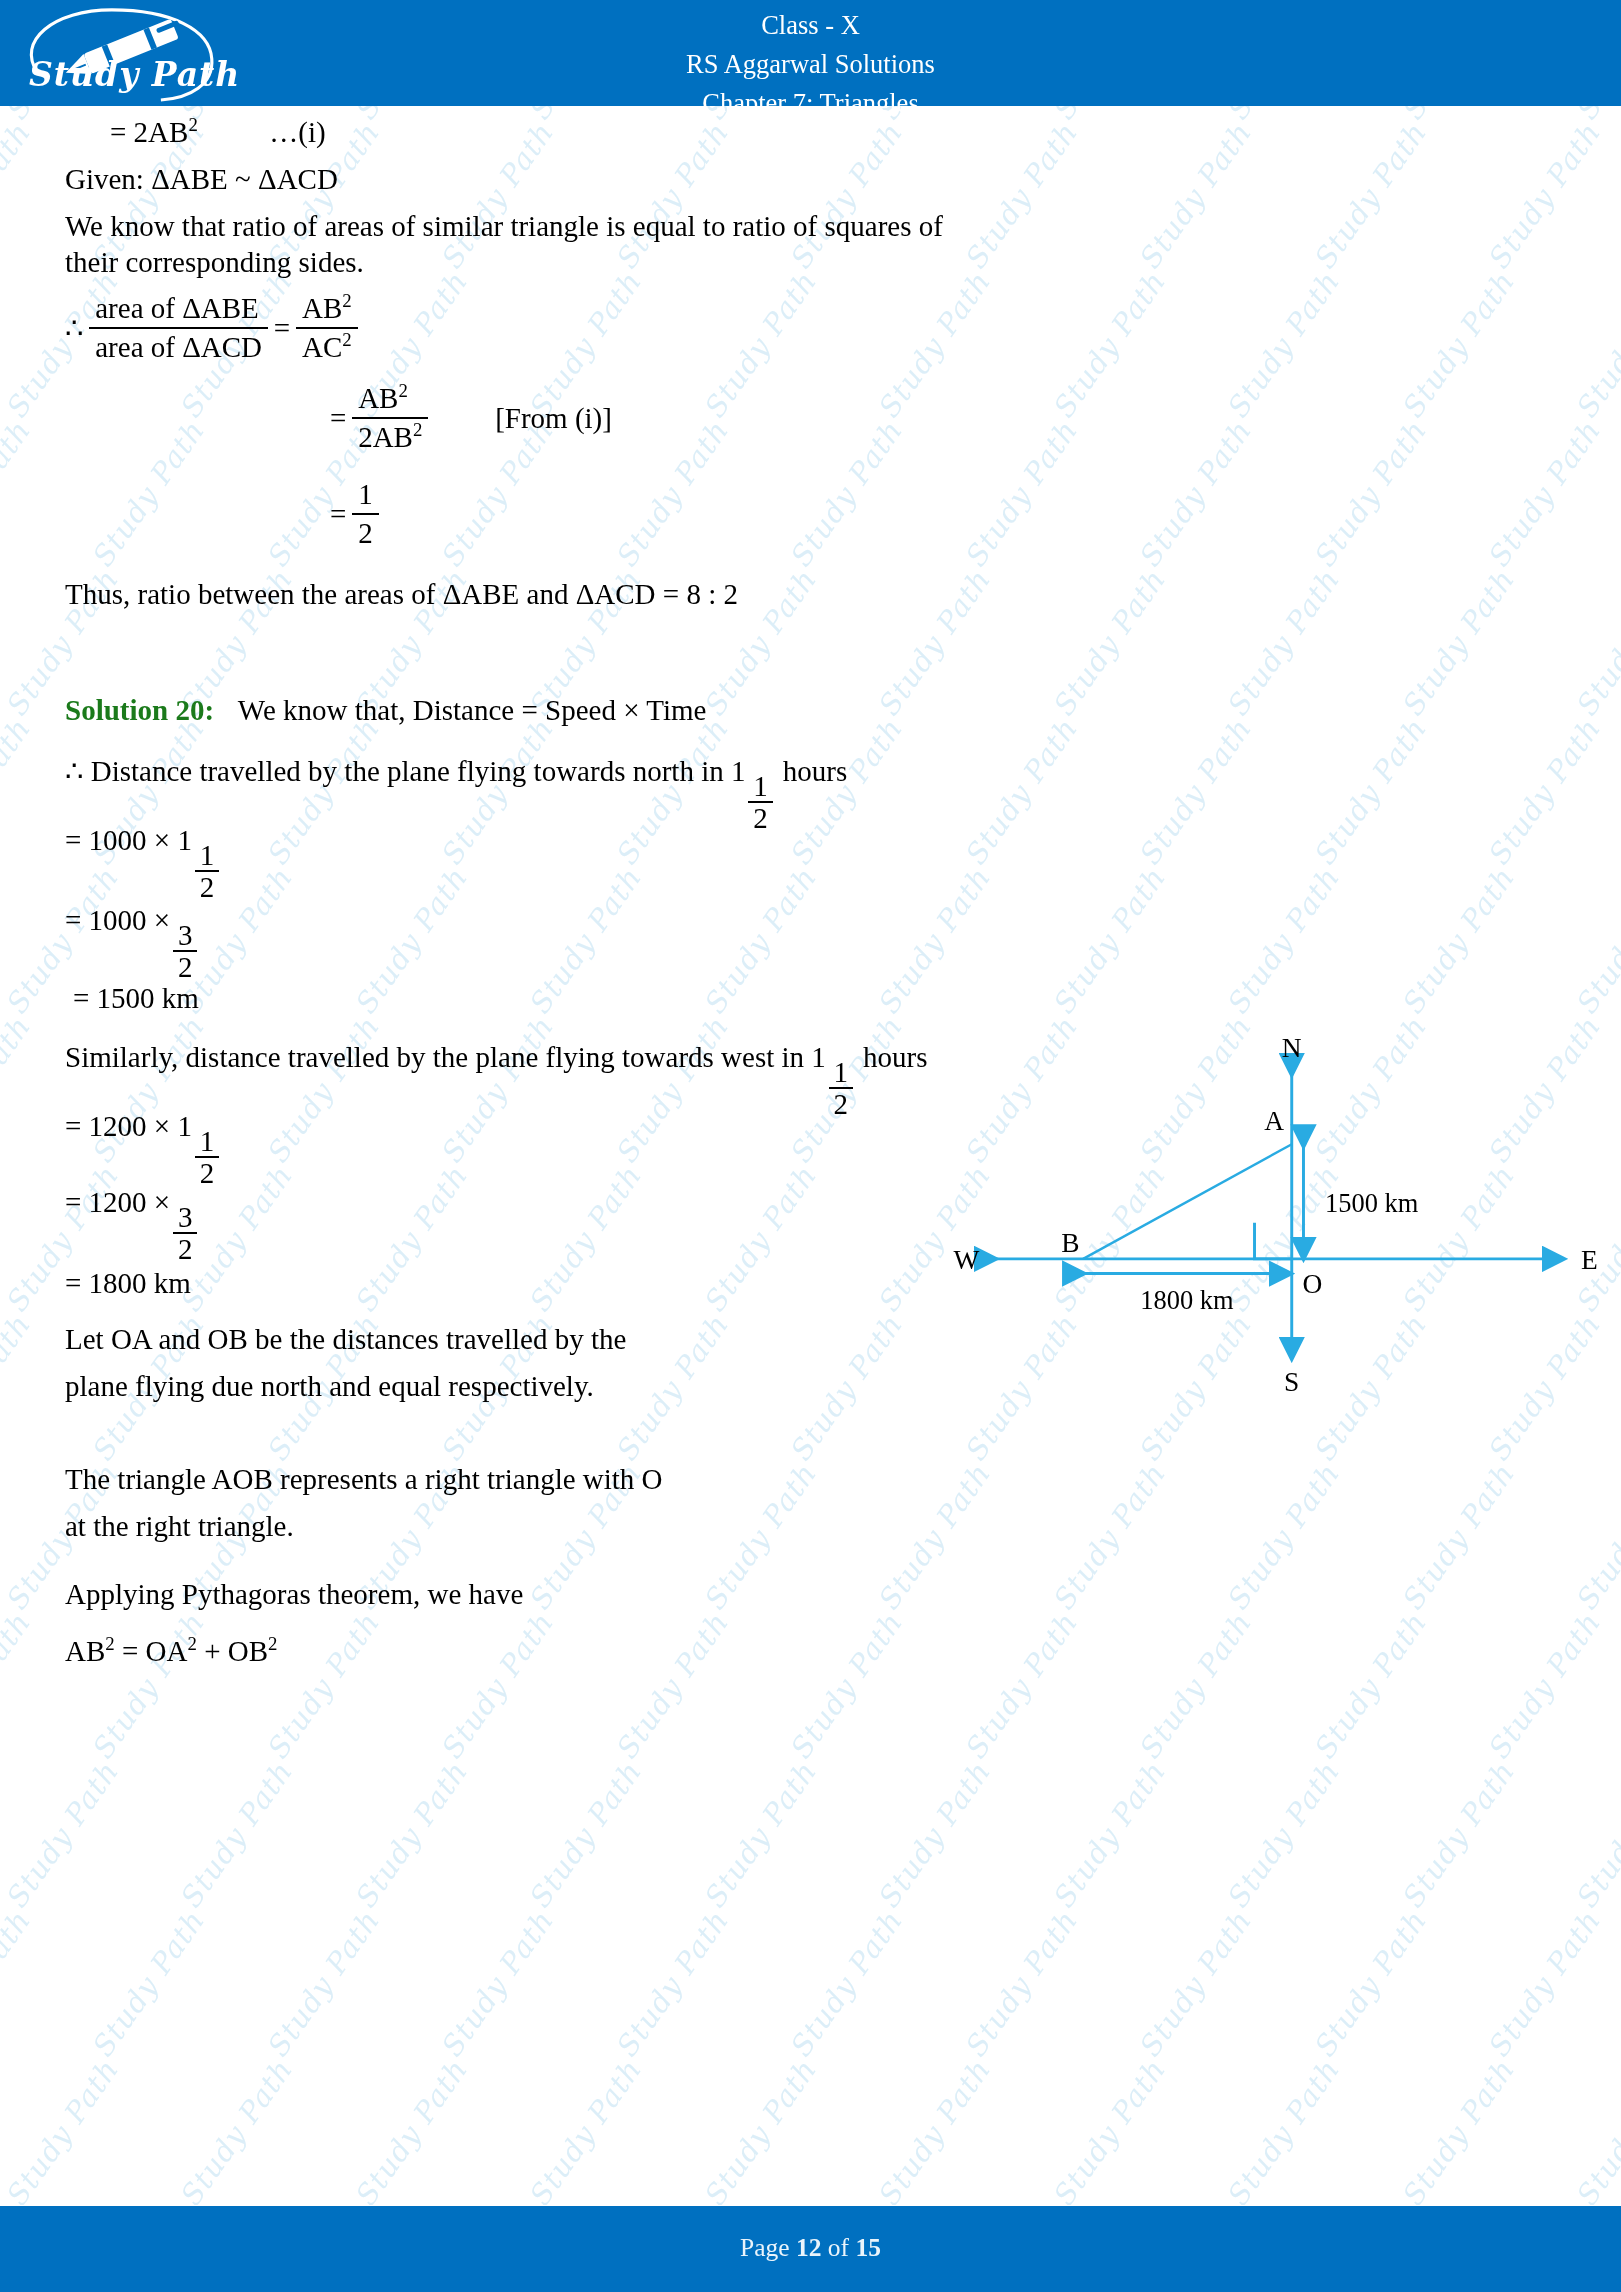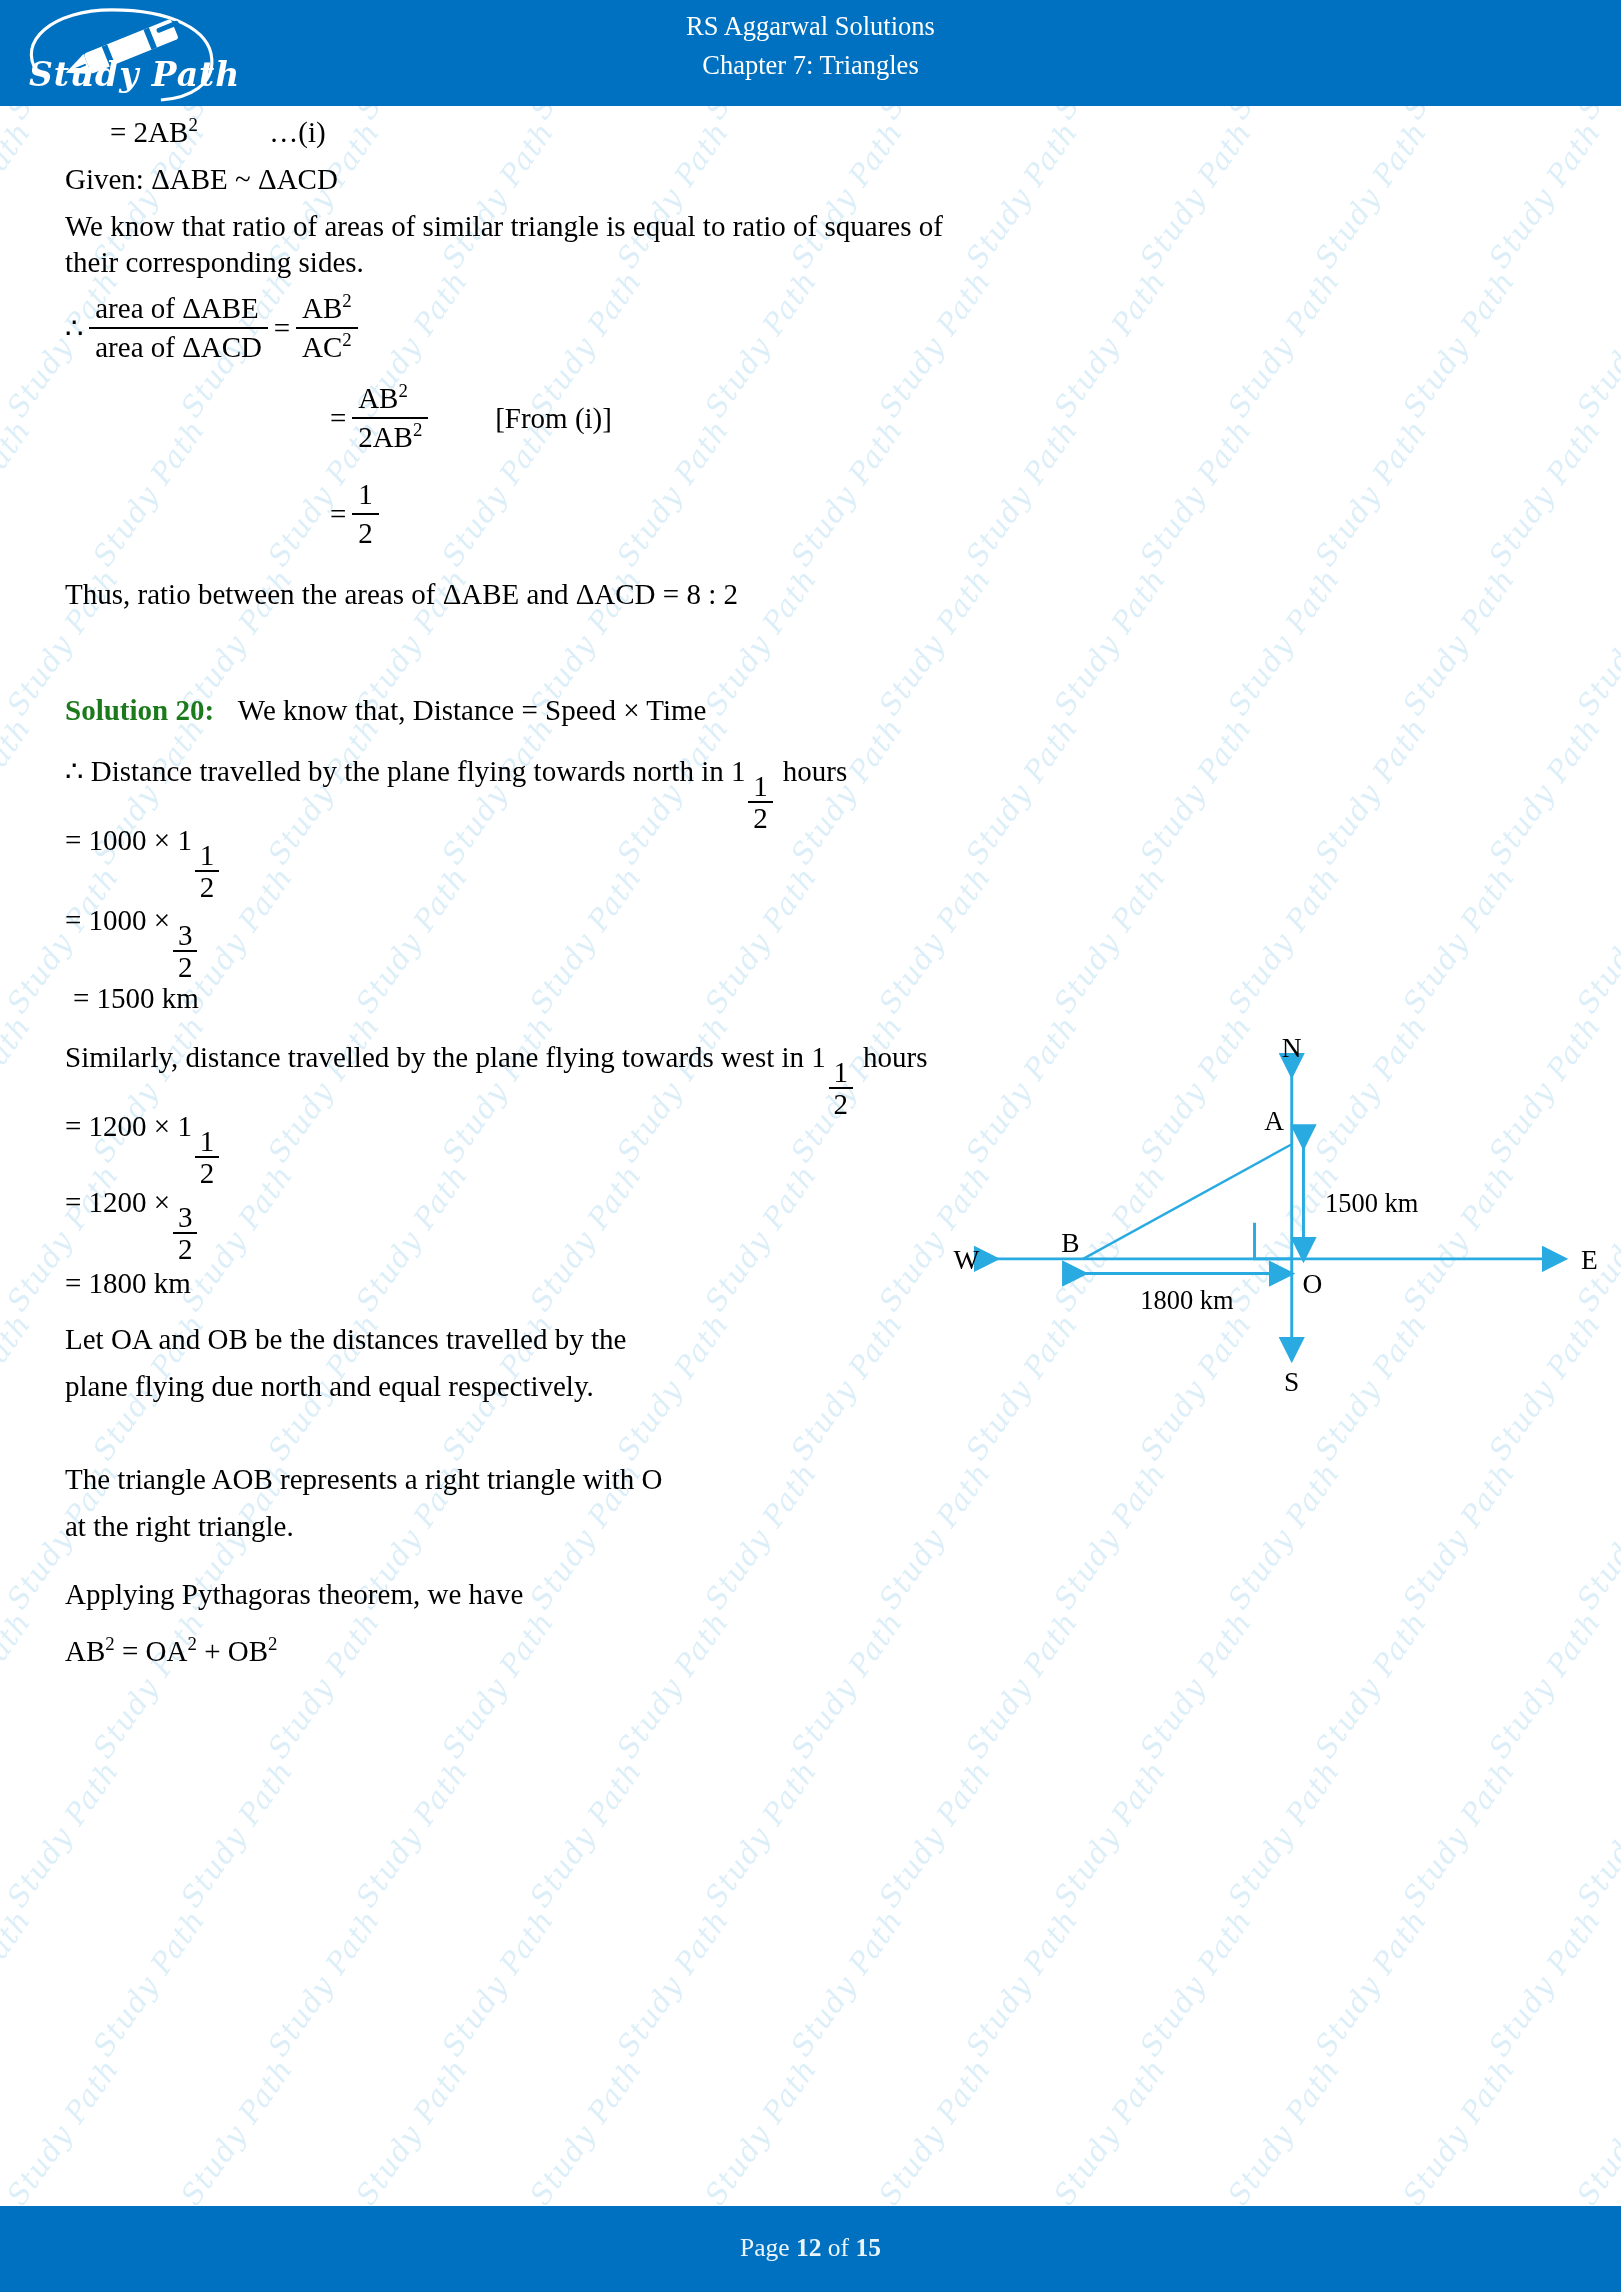--- a/index.html
+++ b/index.html
@@ -356,20 +356,21 @@
           <rect x="138" y="38" width="6" height="22" fill="#0070c0"></rect>
           <path d="M72 38 L48 49 L72 60 Z" fill="#ffffff"></path>
           <path d="M58 49 L70 49" stroke="#0070c0" stroke-width="2"></path>
           <rect x="150" y="42" width="24" height="5" rx="2.5" fill="#0070c0"></rect>
         </g>
       </svg>
     </div>
     <div class="logo-text">Study Path</div>
 
     <div class="header-titles">
+      <div class="line ht1">Class - X</div>
       <div class="line ht2">RS Aggarwal Solutions</div>
       <div class="line ht3">Chapter 7: Triangles</div>
     </div>
   </div>
 
   <div class="content">
 
     <div class="blk" style="left:110px; top:7.8px;">
       <span>= 2AB</span><sup>2</sup>
       <span style="display:inline-block; width:57px;"></span>

